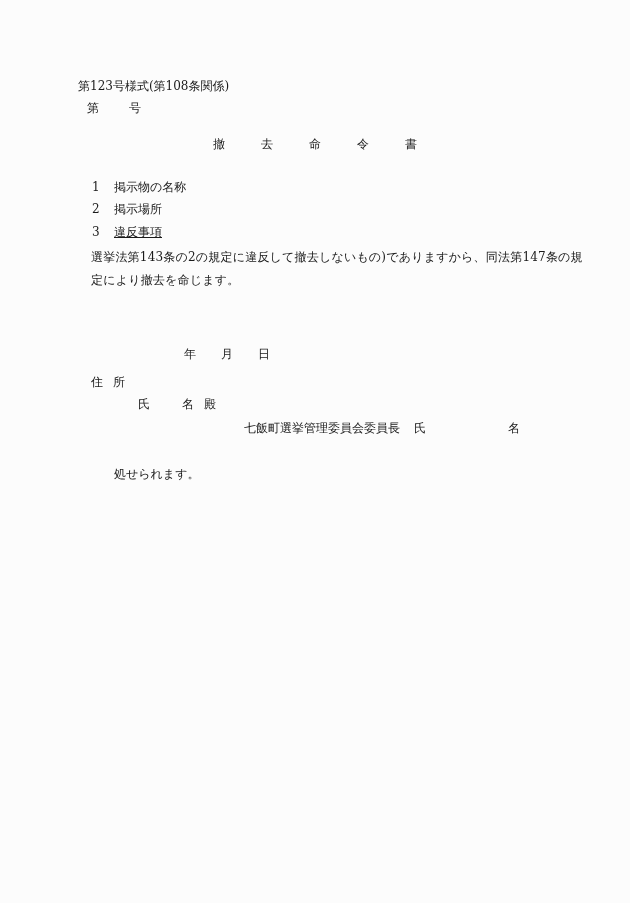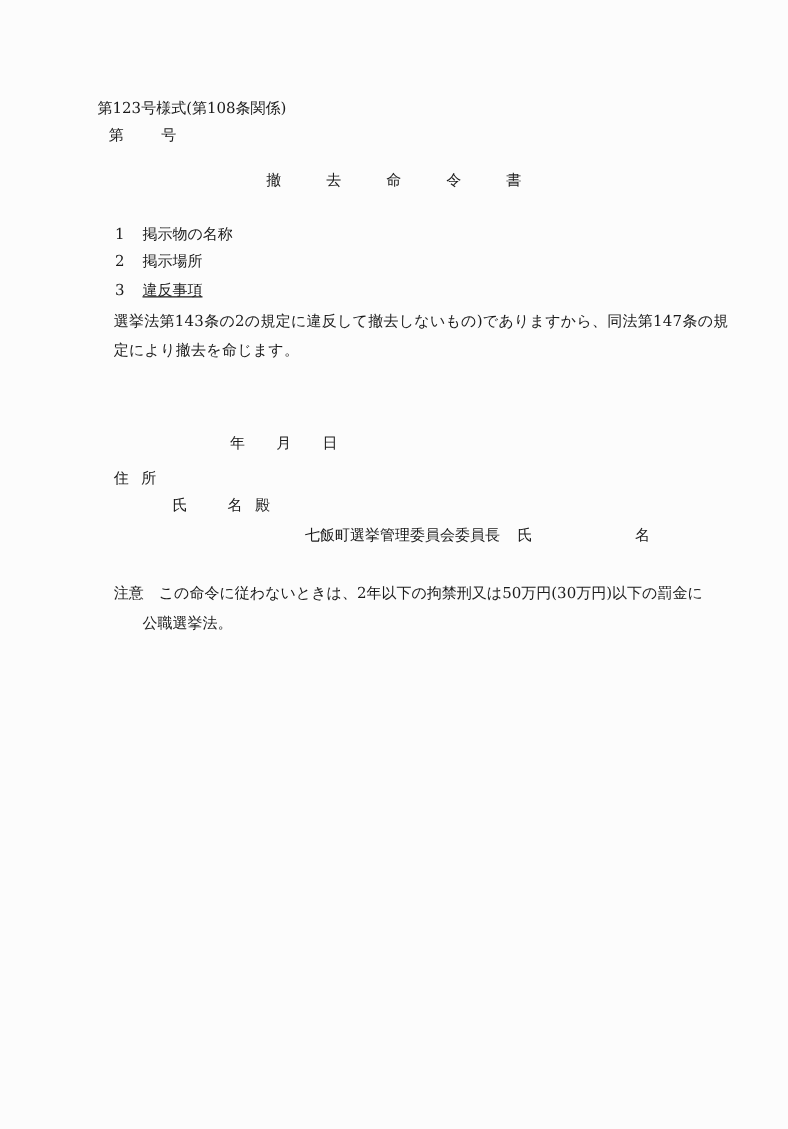--- a/index.html
+++ b/index.html
@@ -110,15 +110,14 @@
 
 <div class="abs name-row">
   <span>氏</span><span class="gap1"></span><span>名</span><span class="gap2"></span><span>殿</span>
 </div>
 
 <div class="abs issuer-row">
   <span>七飯町選挙管理委員会委員長</span><span class="gap1"></span><span>氏</span><span class="gap2"></span><span>名</span>
 </div>
 
 <div class="notice">
-  <span class="line"><span class="label">注意</span><span>この命令に従わないときは、2年以下の拘禁刑又は50万円(30万円)以下の罰金に</span></span>
-  <span class="line line-2">公職選挙法。</span>
+  <span class="line line-2">処せられます。</span>
 </div>
 
 </body></html>

